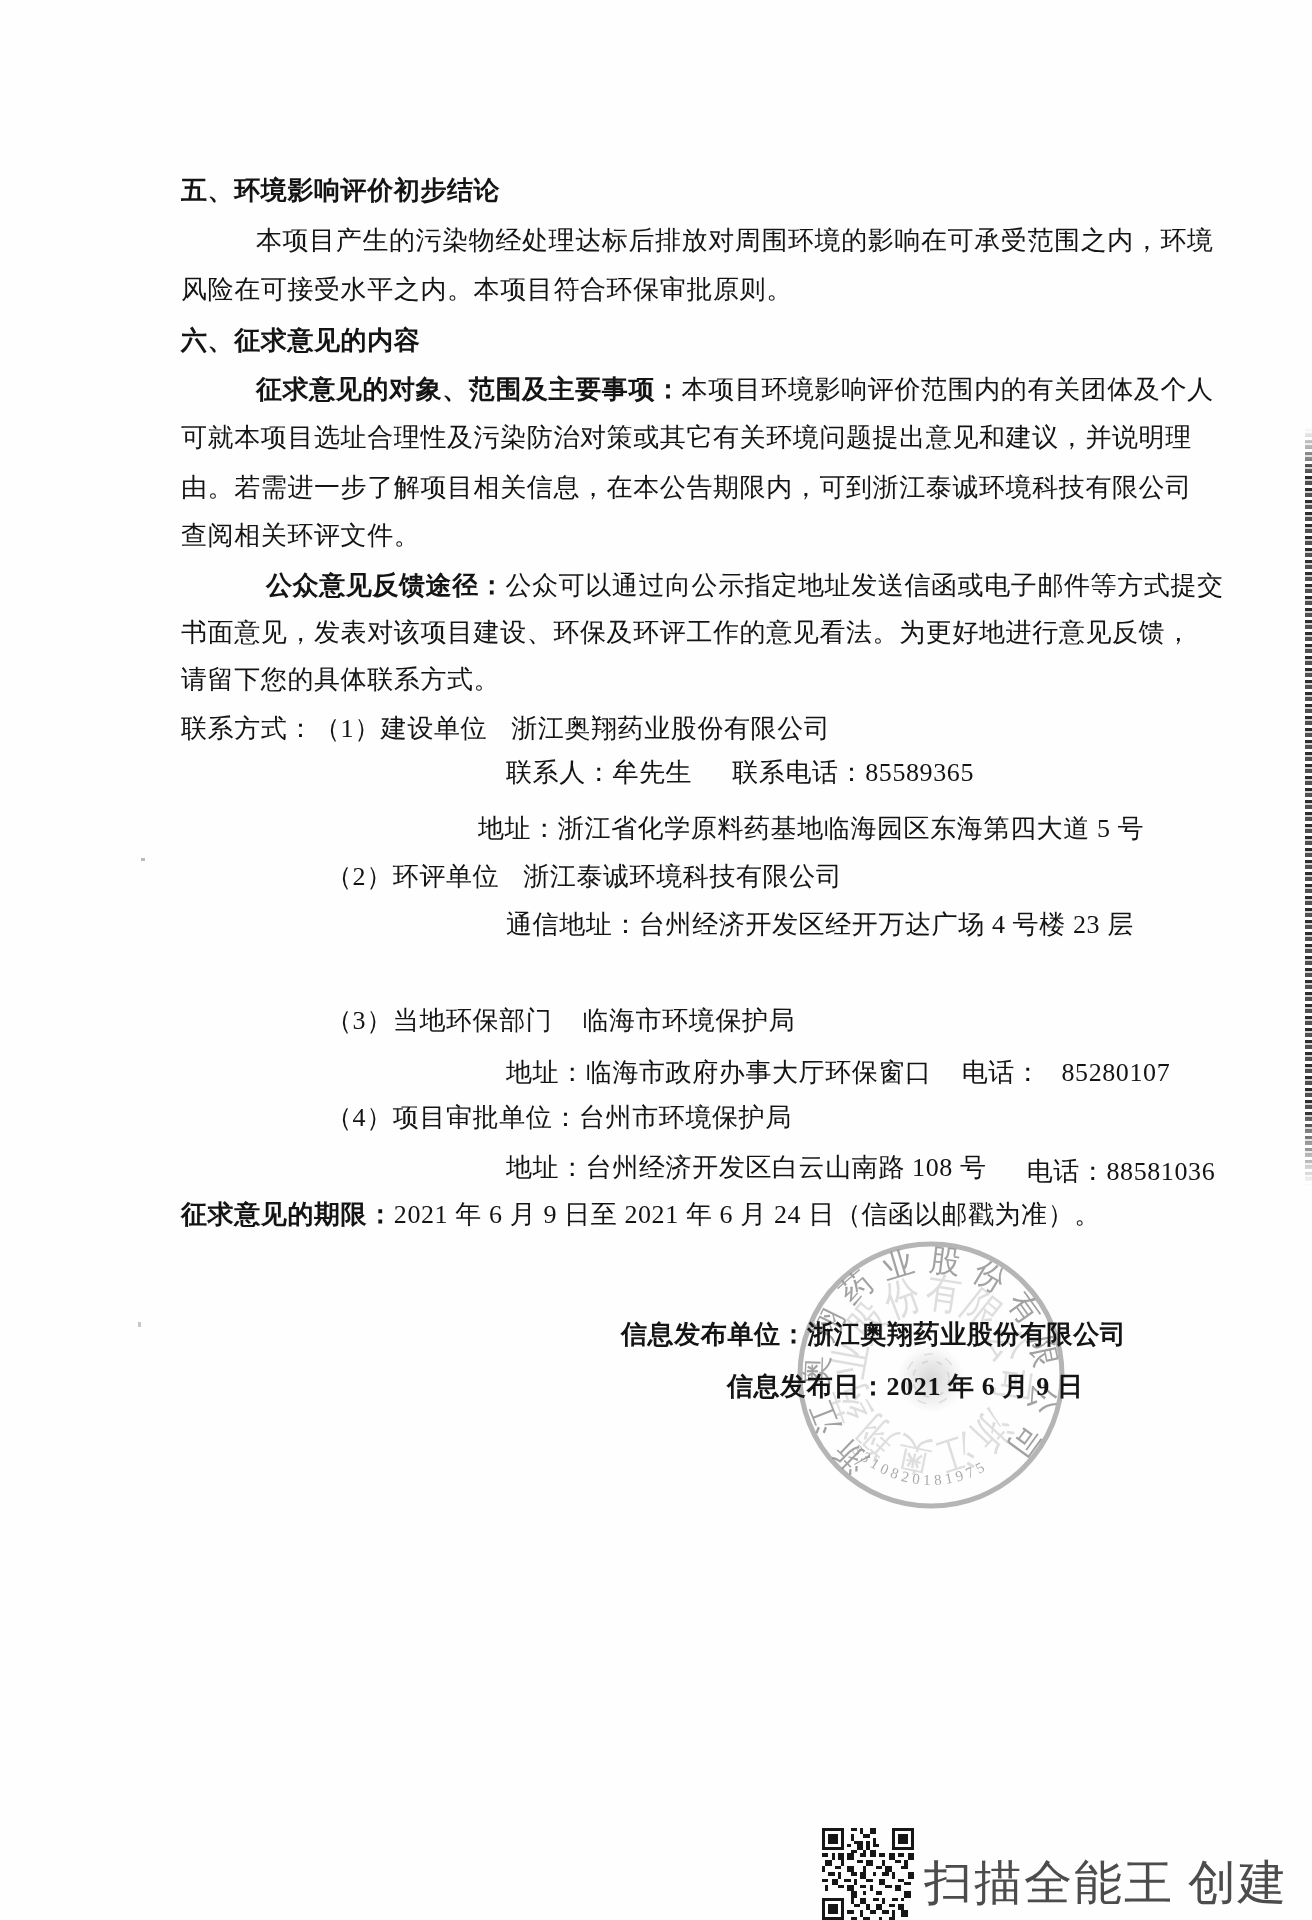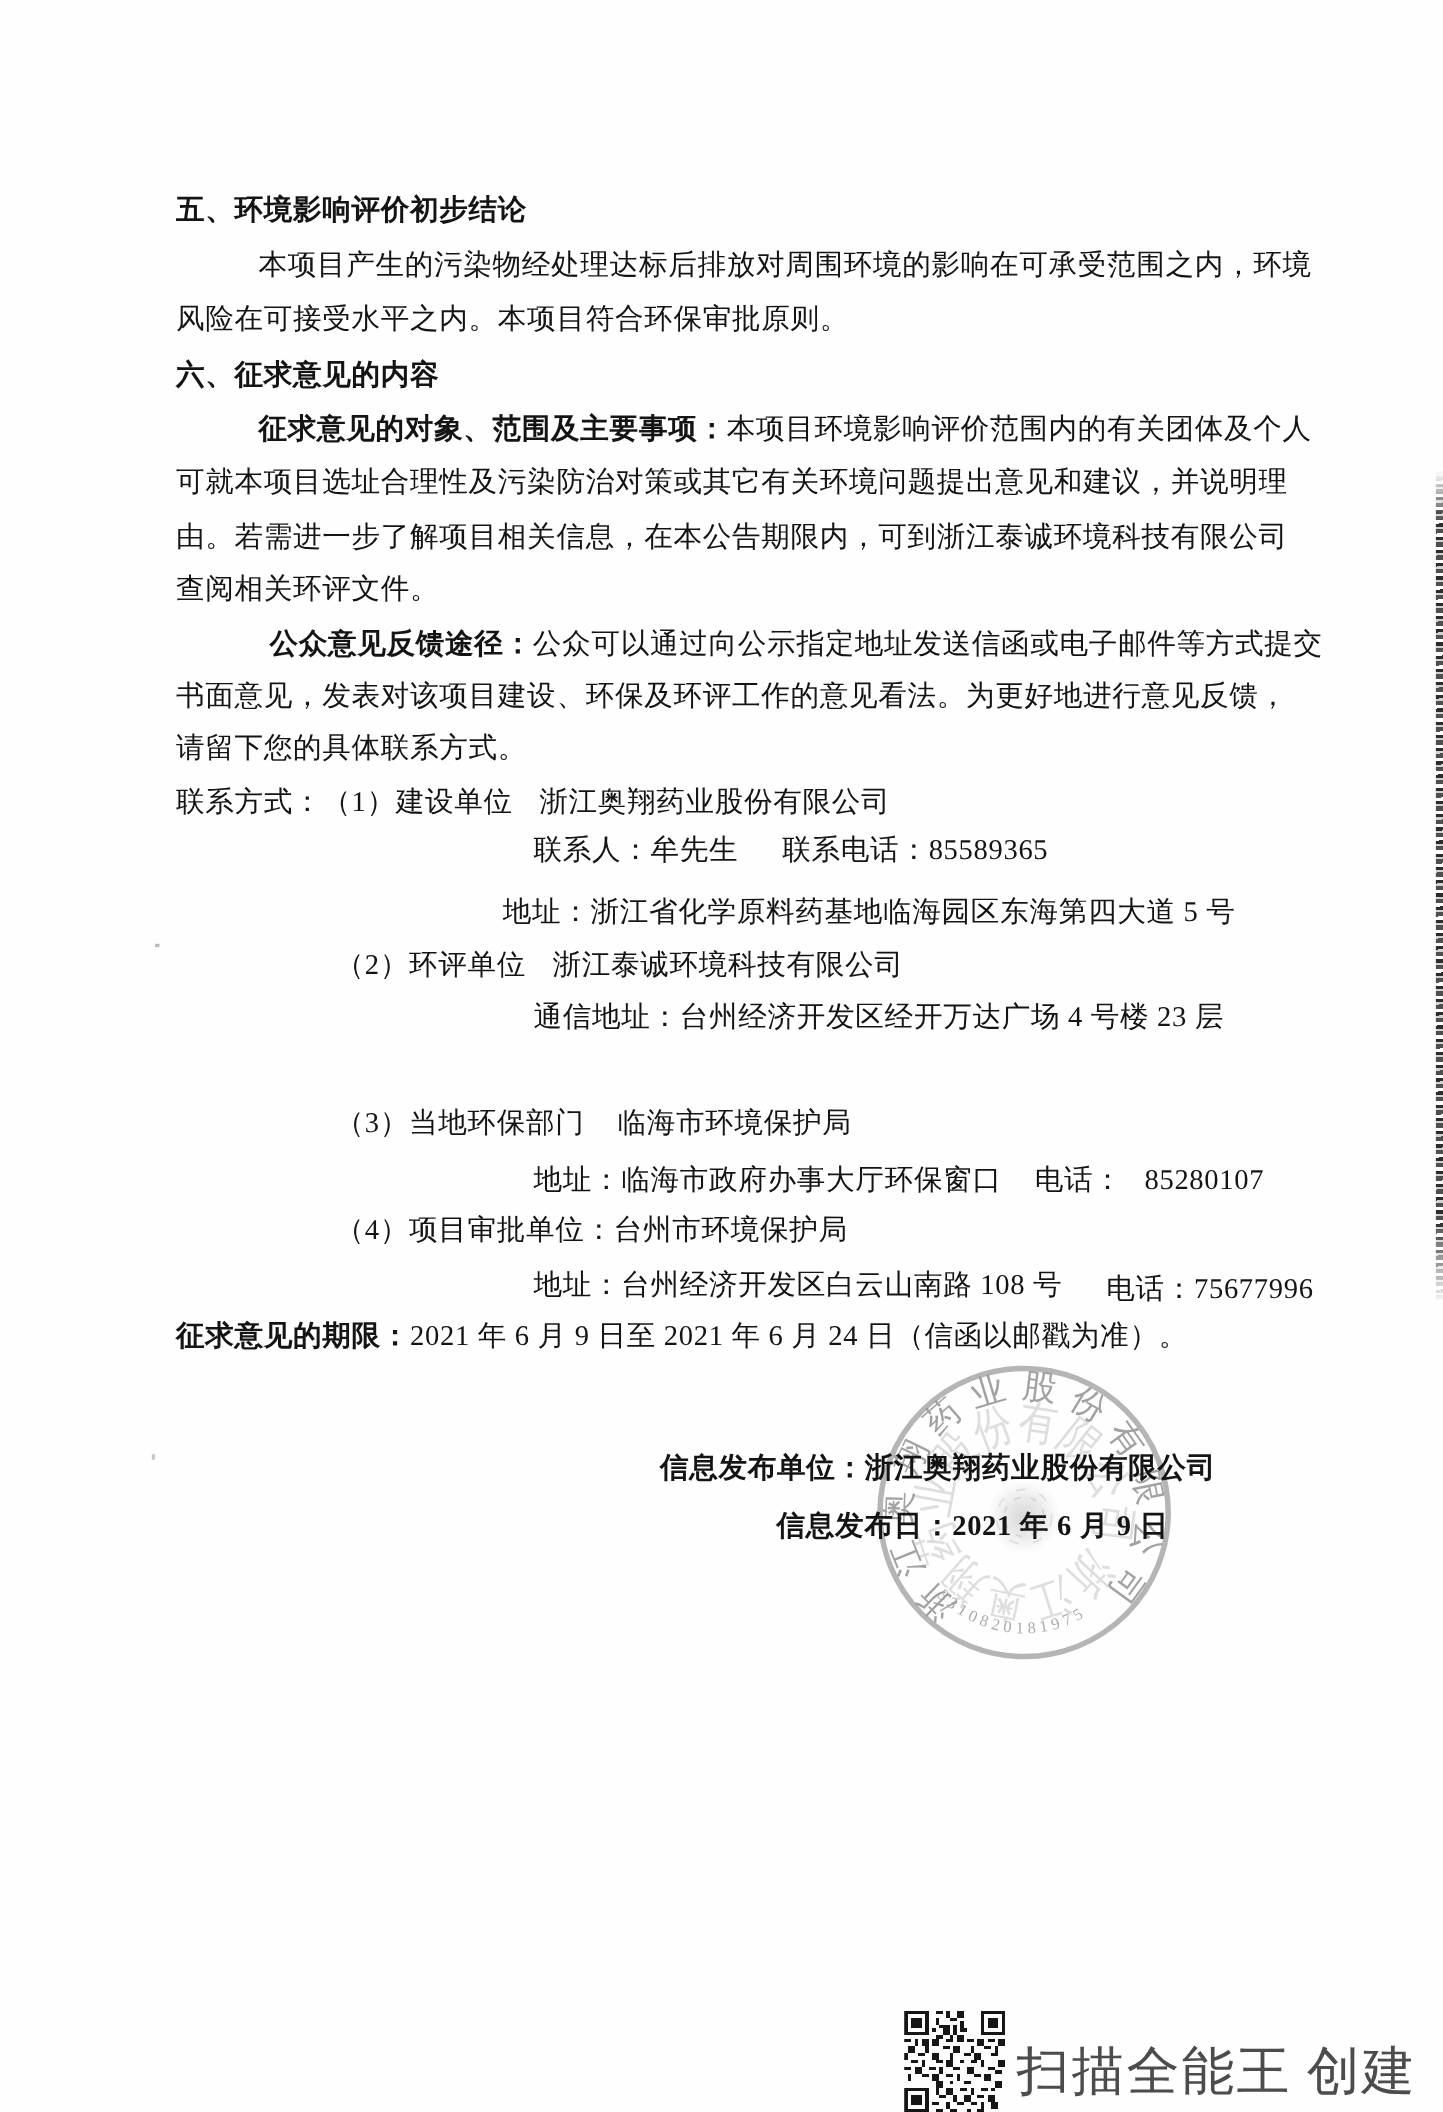--- a/index.html
+++ b/index.html
@@ -11,20 +11,21 @@
     font-family:"Liberation Serif","DejaVu Serif",serif;
     color:#141414;
   }
   .ln{
     position:absolute;
     font-size:26px;
     letter-spacing:0.6px;
     line-height:1;
     white-space:nowrap;
     z-index:3;
+    margin-left:21px;
   }
   .b{font-weight:700;}
   .g20{display:inline-block;width:20px}
   .g24{display:inline-block;width:24px}
   .g30{display:inline-block;width:30px}
   .g40{display:inline-block;width:40px}
   .g52{display:inline-block;width:52px}
   .drop4{position:relative;top:4px;}
   
   .stamp{position:absolute;left:793px;top:1237px;width:276px;height:276px;z-index:1;opacity:.88;}
@@ -94,21 +95,21 @@
     <span>（3）当地环保部门</span><span class="g30"></span><span>临海市环境保护局</span>
   </div>
   <div class="ln" style="left:485px;top:1060px">
     <span>地址：</span><span>临海市政府办事大厅环保窗口</span><span class="g30"></span><span>电话：</span><span class="g20"></span><span>85280107</span>
   </div>
 
   <div class="ln" style="left:305px;top:1105px">
     <span>（4）项目审批单位：</span><span>台州市环境保护局</span>
   </div>
   <div class="ln" style="left:485px;top:1155px">
-    <span>地址：</span><span>台州经济开发区白云山南路 108 号</span><span class="g40"></span><span class="drop4"><span>电话：</span><span>75677996</span></span>
+    <span>地址：</span><span>台州经济开发区白云山南路 108 号</span><span class="g40"></span><span class="drop4"><span>电话：</span><span>88581036</span></span>
   </div>
 
   <div class="ln" style="left:160px;top:1202px">
     <span class="b">征求意见的期限：</span><span>2021 年 6 月 9 日至 2021 年 6 月 24 日（信函以邮戳为准）。</span>
   </div>
 
   <div class="ln" style="left:600px;top:1322px">
     <span class="b">信息发布单位：</span><span class="b">浙江奥翔药业股份有限公司</span>
   </div>
   <div class="ln" style="left:706px;top:1374px">

